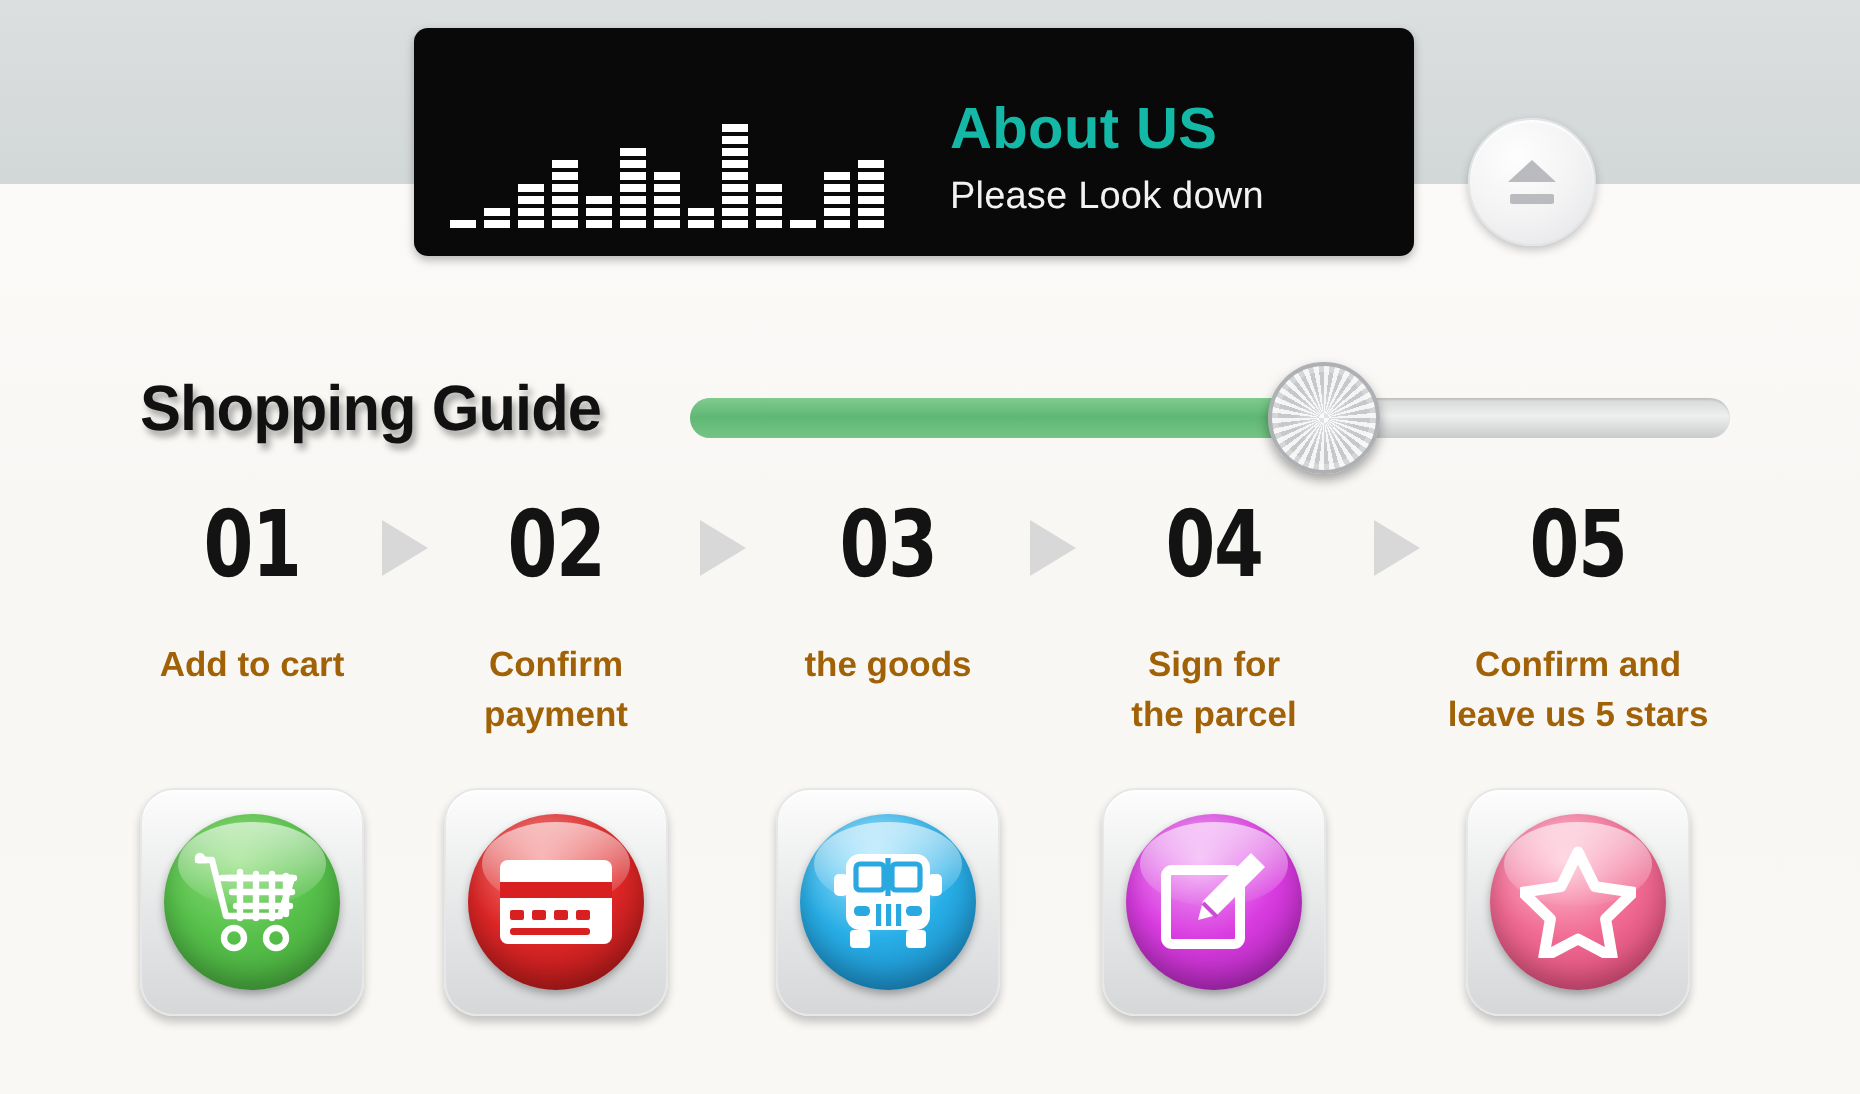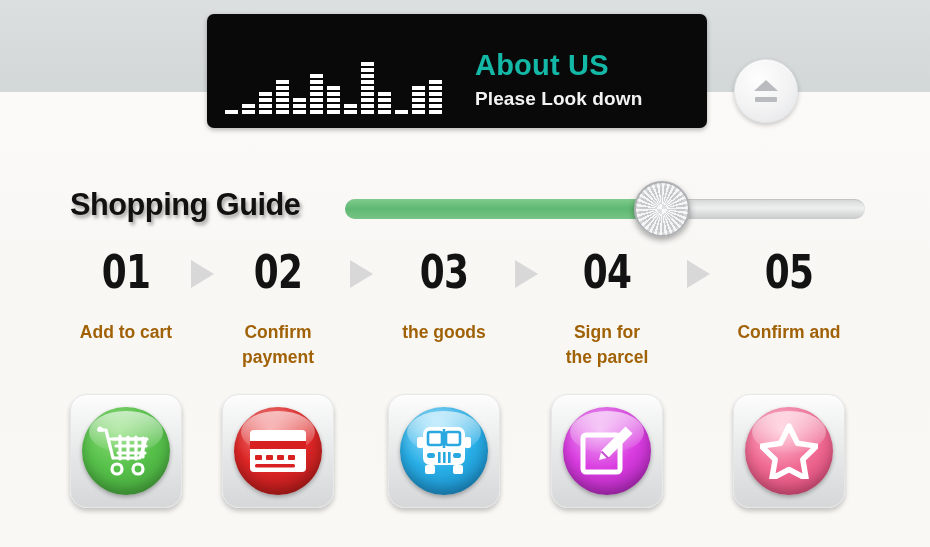--- a/index.html
+++ b/index.html
@@ -39,21 +39,21 @@
 
   .header-text {
     position:absolute; right:22px; top:34px; width:210px;
     text-align:left; color:#fff;
   }
   .header-title {
     font-size:29px; font-weight:bold; letter-spacing:.2px;
     line-height:34px; color:#14b8a6;
   }
   .header-sub {
-    font-size:19px; font-weight:bold; line-height:26px;
+    font-size:19px; font-weight:normal; line-height:26px;
     margin-top:4px; color:#f2f2f2; letter-spacing:.1px;
   }
 
   
   .eject-btn {
     position:absolute; left:734px; top:59px; width:64px; height:64px;
     border-radius:50%;
     background:radial-gradient(circle at 38% 30%,#fefefe 0%,#f3f3f4 52%,#e2e3e5 100%);
     box-shadow:0 2px 5px rgba(0,0,0,.22), inset 0 1px 1px #fff;
     border:1px solid #e3e4e6;
@@ -300,20 +300,21 @@
         <span class="step-num">04</span>
         <div class="step-label">
           <div>Sign for</div>
           <div>the parcel</div>
         </div>
       </div>
       <div class="step" style="left: 705px;">
         <span class="step-num">05</span>
         <div class="step-label">
           <div>Confirm and</div>
+          <div>leave us 5 stars</div>
         </div>
       </div>
       <div class="arrow" style="left: 191px; border-left-color: rgb(216, 216, 216);"></div>
       <div class="arrow" style="left: 350px; border-left-color: rgb(216, 216, 216);"></div>
       <div class="arrow" style="left: 514.5px; border-left-color: rgb(216, 216, 216);"></div>
       <div class="arrow" style="left: 687px; border-left-color: rgb(216, 216, 216);"></div>
     </div>
 
   <div class="tiles" id="tiles">
       <div class="tile" style="left: 70px;">

